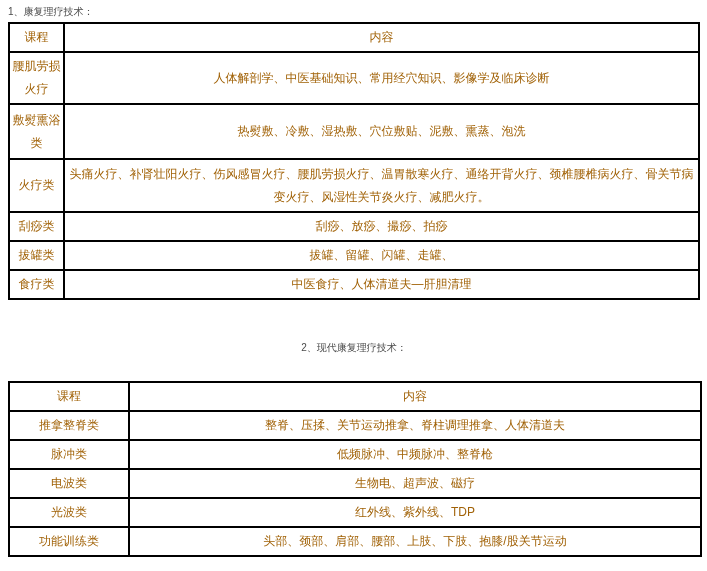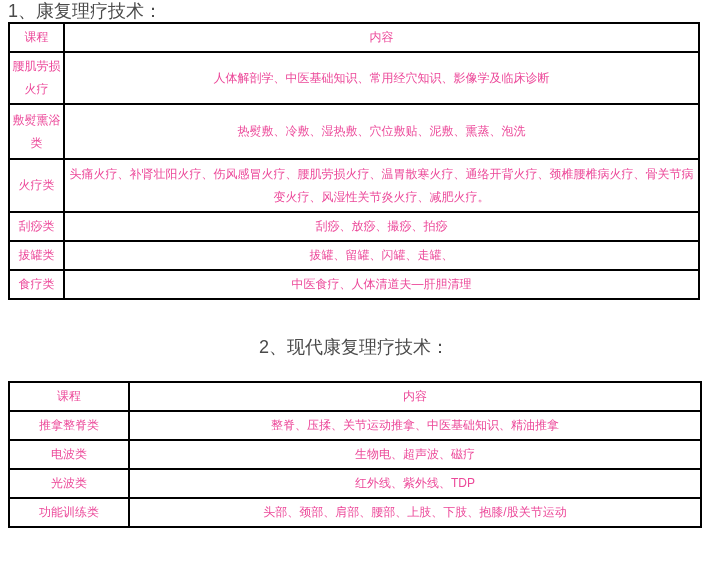--- a/index.html
+++ b/index.html
@@ -12,41 +12,41 @@
     width: 707px;
     height: 571px;
     font-family: "Liberation Sans", "DejaVu Sans", sans-serif;
     color: #4d4d4d;
     overflow: hidden;
   }
   .doc {
     padding: 4px 7px 0 8px;
   }
   .sec-title {
-    font-size: 18px;
+    font-size: 10px;
     line-height: 15px;
     color: #4a4a4a;
     white-space: nowrap;
   }
   #title2 { margin-top: 40px; text-align: center; }
 
   table {
     border-collapse: collapse;
     table-layout: fixed;
     background: #ffffff;
   }
   th, td {
     border: 2px solid #000000;
     font-size: 12px;
     font-weight: normal;
     text-align: center;
     vertical-align: middle;
     line-height: 23px;
     padding: 2px 4px;
-    color: #ec4899;
+    color: #a16207;
     word-break: break-all;
   }
   td.course { padding: 2px 1px; }
 
   #table1 { width: 692px; margin-top: 3px; }
   #table1 .col-course { width: 55px; }
   #table1 tr:nth-child(1) { height: 26px; }
   #table1 tr:nth-child(2) { height: 47px; }
   #table1 tr:nth-child(3) { height: 55px; padding-left: 17px; }
   #table1 tr:nth-child(4) { height: 53px; margin-top: 36px; }
@@ -110,21 +110,25 @@
         <col class="col-course">
         <col>
       </colgroup>
     <tbody>
         <tr>
       <th>课程</th>
       <th>内容</th>
     </tr>
     <tr>
       <td class="course">推拿整脊类</td>
-      <td>整脊、压揉、关节运动推拿、中医基础知识、精油推拿</td>
+      <td>整脊、压揉、关节运动推拿、脊柱调理推拿、人体清道夫</td>
+    </tr>
+    <tr>
+      <td class="course">脉冲类</td>
+      <td>低频脉冲、中频脉冲、整脊枪</td>
     </tr>
     <tr>
       <td class="course">电波类</td>
       <td>生物电、超声波、磁疗</td>
     </tr>
     <tr>
       <td class="course">光波类</td>
       <td>红外线、紫外线、TDP</td>
     </tr>
     <tr>

